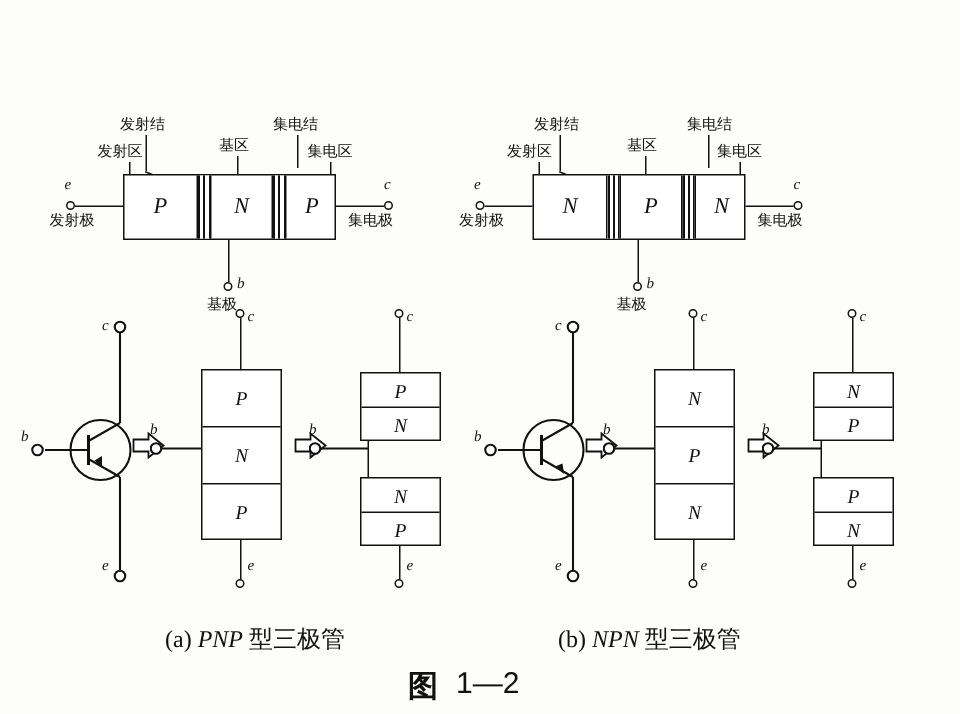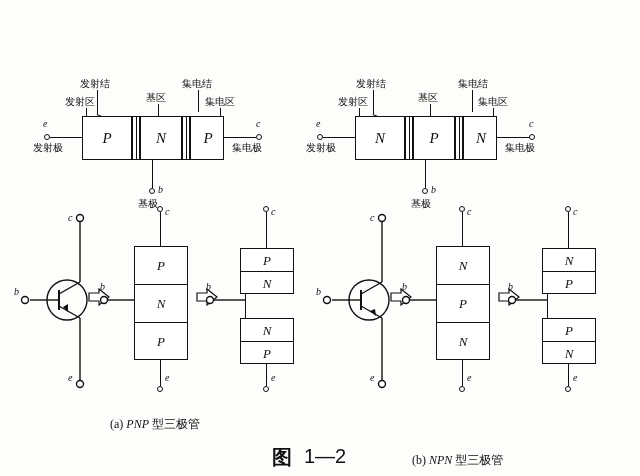--- a/index.html
+++ b/index.html
@@ -125,21 +125,21 @@
     height: 1.4px;
     background: #111;
   }
 
   
   .fat-arrow { position: absolute; }
 
   .caption {
     position: absolute;
     font-family: "Liberation Serif", serif;
-    font-size: 12px;
+    font-size: 16px;
     color: #111;
     white-space: nowrap;
   }
   .caption .it { font-style: italic; }
 
   .figno {
     position: absolute;
     font-family: "Liberation Serif", serif;
     font-size: 20px;
     font-weight: bold;
@@ -406,21 +406,21 @@
   <div class="stack" style="left:542px; top:318px; width:54px; height:46px;">
     <div class="stack-cell" style="top:0; height:23px;">P</div>
     <div class="stack-div" style="top:22px;"></div>
     <div class="stack-cell" style="top:23px; height:23px;">N</div>
   </div>
 
   <div class="wire wire-v" style="left:568px; top:364px; height:22px;"></div>
   <div class="term" style="left:565px; top:386px;"></div>
   <div class="abs ital" style="left:573px; top:372px; font-size:10px;">e</div>
 
-  <div class="caption" style="left:412px; top:416px;margin-top:36px;">
+  <div class="caption" style="left:372px; top:416px;">
     <span>(b)</span>
     <span class="it">NPN</span>
     <span>型三极管</span>
   </div>
 
   <div class="figno" style="left:272px; top:444px;">图</div>
   <div class="fignum" style="left:304px; top:445px;">1—2</div>
 
 </div>
 

